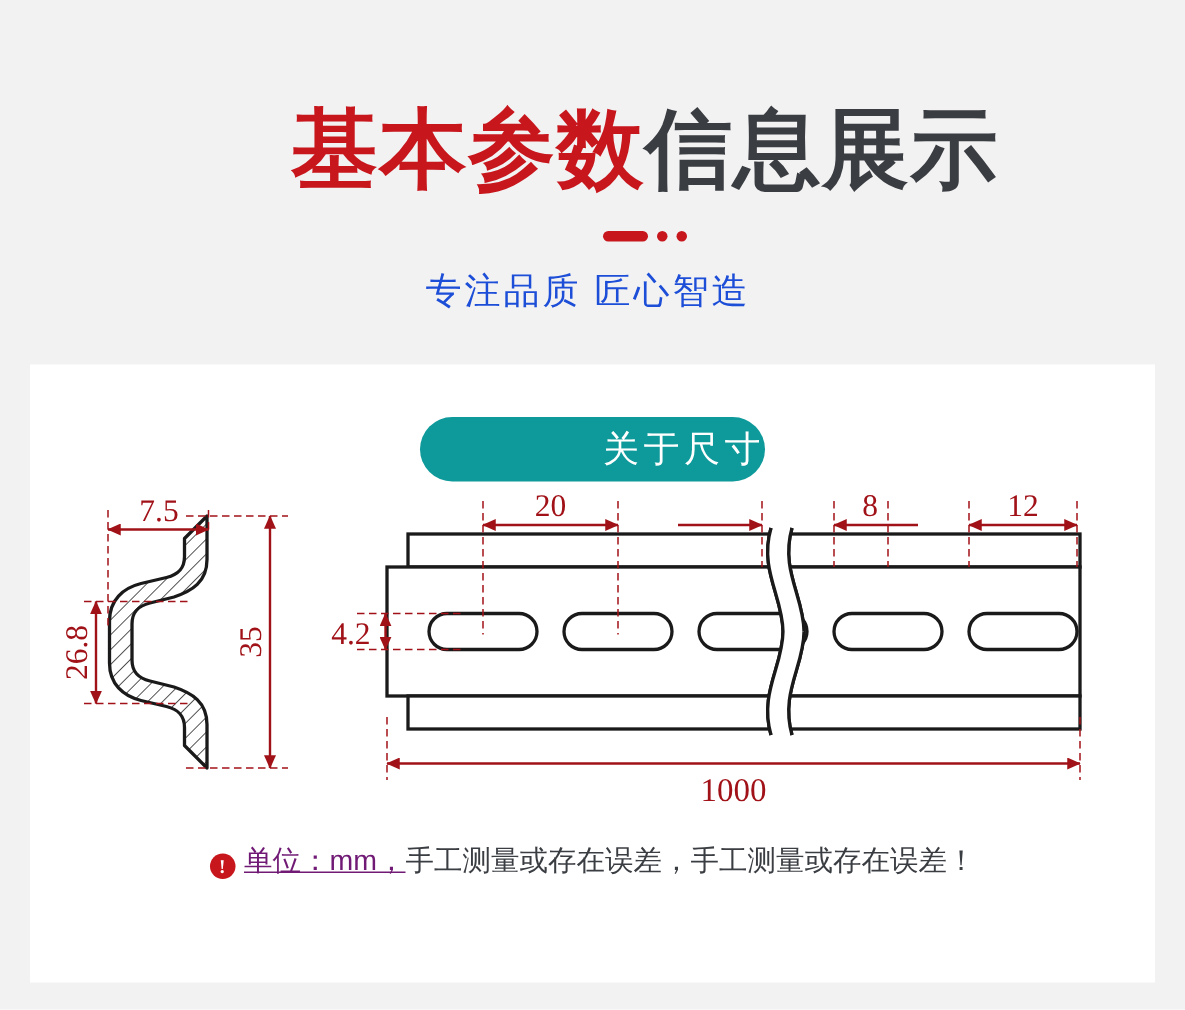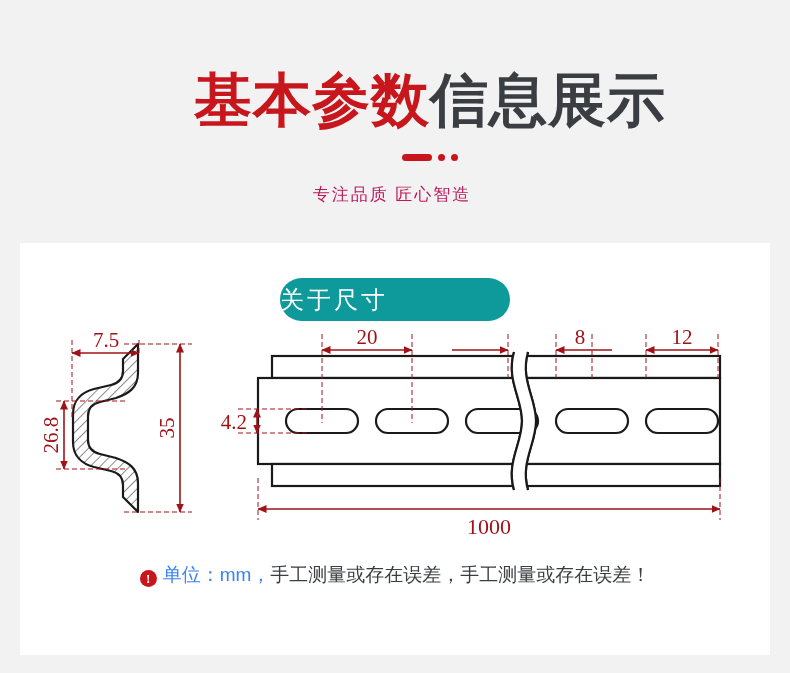--- a/index.html
+++ b/index.html
@@ -57,23 +57,23 @@
     width: 7px; height: 7px;
     border-radius: 50%;
     background: #c8161d;
   }
 
   .subtitle {
     position: absolute;
     left: 0; top: 180px;
     width: 714px;
     text-align: center;
-    font-size: 17px;
+    font-size: 24px;
     line-height: 30px;
-    color: #be185d;
+    color: #1d4ed8;
     letter-spacing: 2px;
     white-space: nowrap;
   }
 
   
   .card {
     position: absolute;
     left: 20px; top: 243px;
     width: 750px;
     height: 412px;
@@ -85,21 +85,21 @@
     left: 50%;
     transform: translateX(-50%);
     top: 35px;
     width: 230px;
     height: 43px;
     border-radius: 22px;
     background: #0e9a9a;
     color: #ffffff;
     font-size: 24px;
     line-height: 43px;
-    text-align: left;
+    text-align: right;
     letter-spacing: 3px;
     box-sizing: border-box;
   }
 
   
   .drawing {
     position: absolute;
     left: 0; top: 85px;
     width: 750px;
     height: 250px;
@@ -123,21 +123,21 @@
     background: #c8161d;
     color: #ffffff;
     font-size: 13px;
     font-weight: bold;
     line-height: 17px;
     text-align: center;
     vertical-align: -2px;
     margin-right: 6px;
     font-family: "Liberation Serif", serif;
   }
-  .note .red  { color: #3b82f6; }
+  .note .red  { color: #701a75; text-decoration: underline; }
   .note .dark { color: #3a3d42; }
 </style>
 </head>
 <body>
 
 <div class="header">
 
   <div class="title">
     <span class="accent">基本参数</span><span class="plain">信息展示</span>
   </div>

